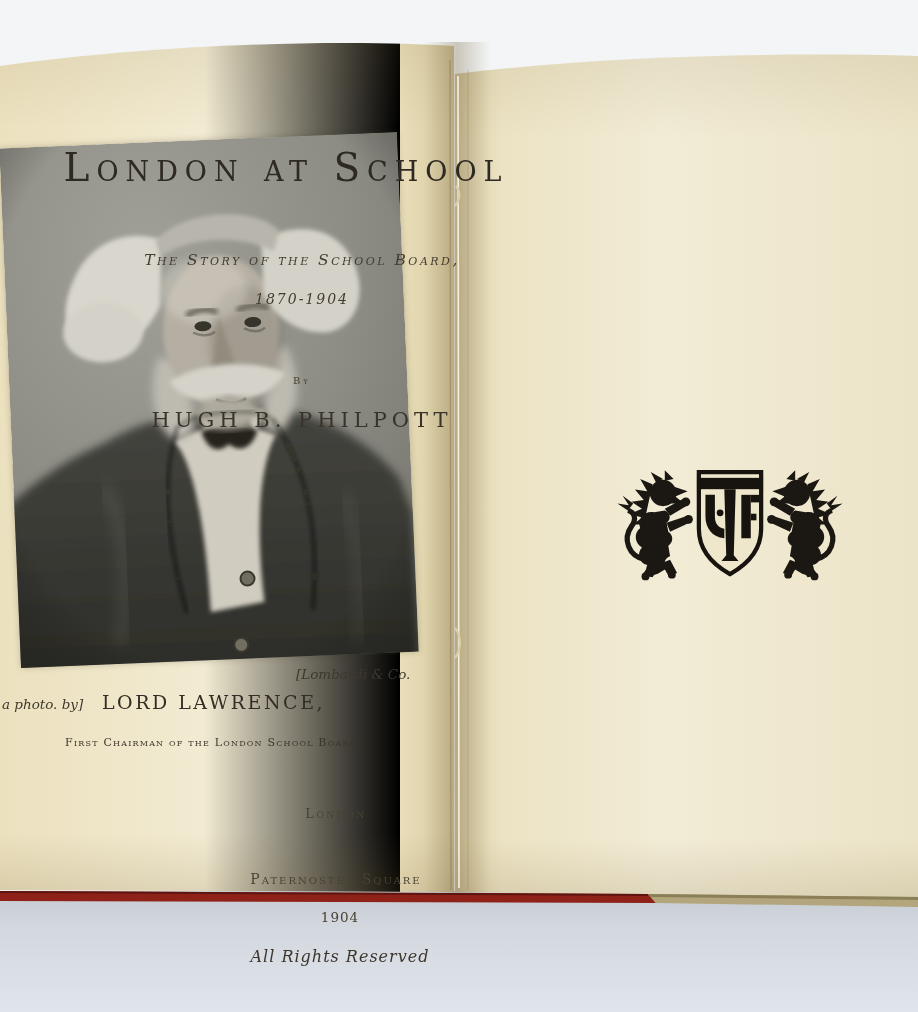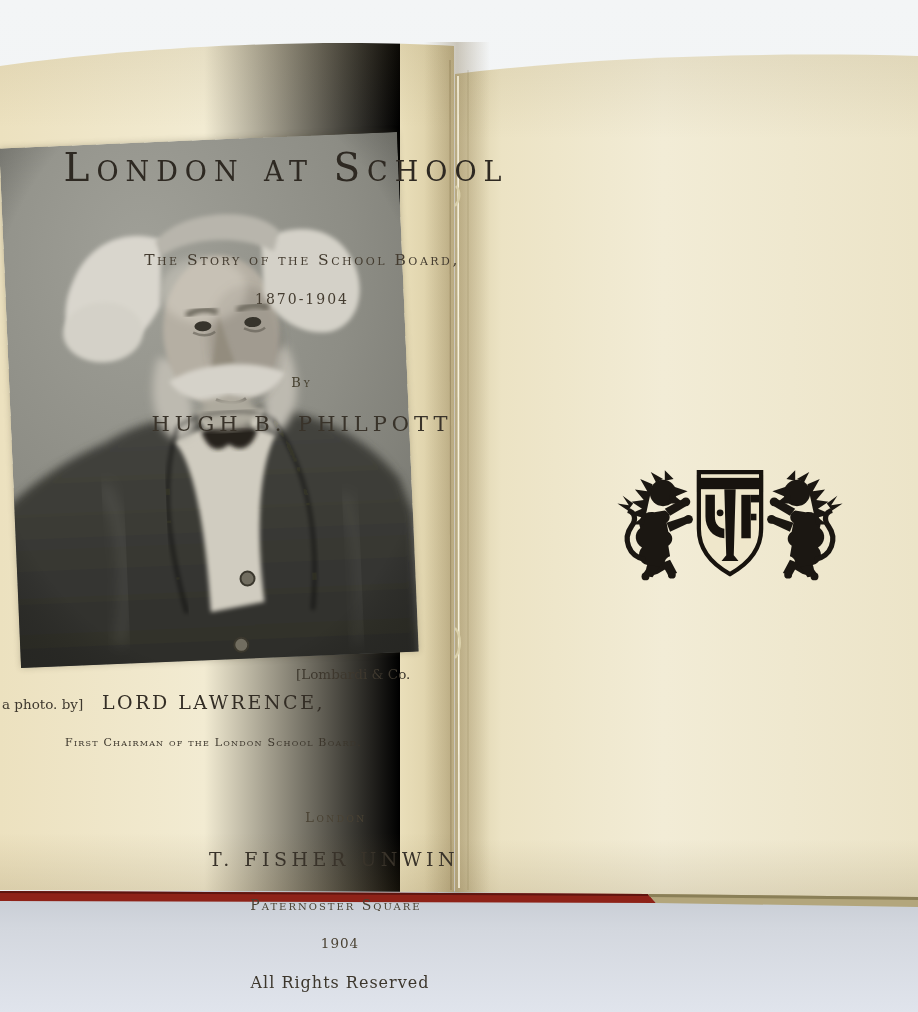--- a/index.html
+++ b/index.html
@@ -15,27 +15,27 @@
   svg.book{position:absolute;left:0;top:0;}
   .photo-wrap{
     position:absolute;left:10px;top:140px;width:398px;height:520px;
     transform:rotate(-2.4deg);transform-origin:center center;
     box-shadow:0 0 6px rgba(60,50,30,0.25);
   }
   .photo-wrap svg{display:block;}
   .txt{position:absolute;white-space:nowrap;}
   .center{text-align:center;white-space:normal;margin-left:36px;}
   .sc{font-variant:small-caps;}
-  .it{text-align:center;}
+  .it{font-style:italic;text-align:center;}
   
   .rp{left:458px;width:460px;}
   .rp-title   {top:110px;font-size:39px;letter-spacing:7px;color:#2e2922;position:relative;left:20px;}
   .rp-sub1    {top:171px;font-size:15.5px;letter-spacing:2.5px;color:#443c30;position:relative;left:36px;}
   .rp-sub2    {top:193px;font-size:14px;letter-spacing:2px;color:#443c30;position:relative;left:36px;}
-  .rp-by      {top:261px;font-size:13px;letter-spacing:3px;color:#46402f;position:relative;left:36px;}
+  .rp-by      {top:261px;font-size:10px;letter-spacing:3px;color:#46402f;position:relative;left:36px;}
   .rp-author  {top:283px;font-size:21px;letter-spacing:5px;color:#39332a;position:relative;left:36px;}
   .rp-ill     {top:384px;font-size:13.5px;letter-spacing:3px;color:#46402f;position:relative;left:42px;}
   .rp-emblem  {position:absolute;top:460px;left:458px;width:460px;text-align:center;}
   .rp-emblem svg{position:relative;left:42px;}
   .rp-city    {top:657px;font-size:13px;letter-spacing:2.5px;color:#4a4233;position:relative;left:70px;}
   .rp-pub     {top:680px;font-size:19px;letter-spacing:4.5px;color:#39332a;position:relative;left:68px;}
   .rp-addr    {top:707px;font-size:14px;letter-spacing:2px;color:#4a4233;position:relative;left:70px;text-align:center;}
   .rp-year    {top:729px;font-size:13.5px;letter-spacing:1px;color:#4a4233;position:relative;left:74px;}
   .rp-rights  {top:751px;font-size:16px;letter-spacing:1px;color:#3c362c;position:relative;left:74px;}
   
@@ -217,18 +217,17 @@
         <path d="M99,36 L109,36 L109,59 C109,67 113,71 119,72 L119,82 C106,81 99,71 99,59 Z"></path>
         <rect x="137" y="36" width="10" height="46"></rect>
         <rect x="147" y="36" width="9" height="8"></rect>
         <rect x="147" y="56" width="6" height="7"></rect>
         <circle cx="114.5" cy="55" r="3.6"></circle>
       </g>
     </svg>
   </div>
 
   <div class="txt center sc rp rp-city">London</div>
-  <div class="txt center rp rp-pub">T. FISHER UNWIN</div>
   <div class="txt center sc rp rp-addr">Paternoster Square</div>
   <div class="txt center rp rp-year">1904</div>
   <div class="txt center it rp rp-rights">All Rights Reserved</div>
 
 </div>
 
 </body></html>

